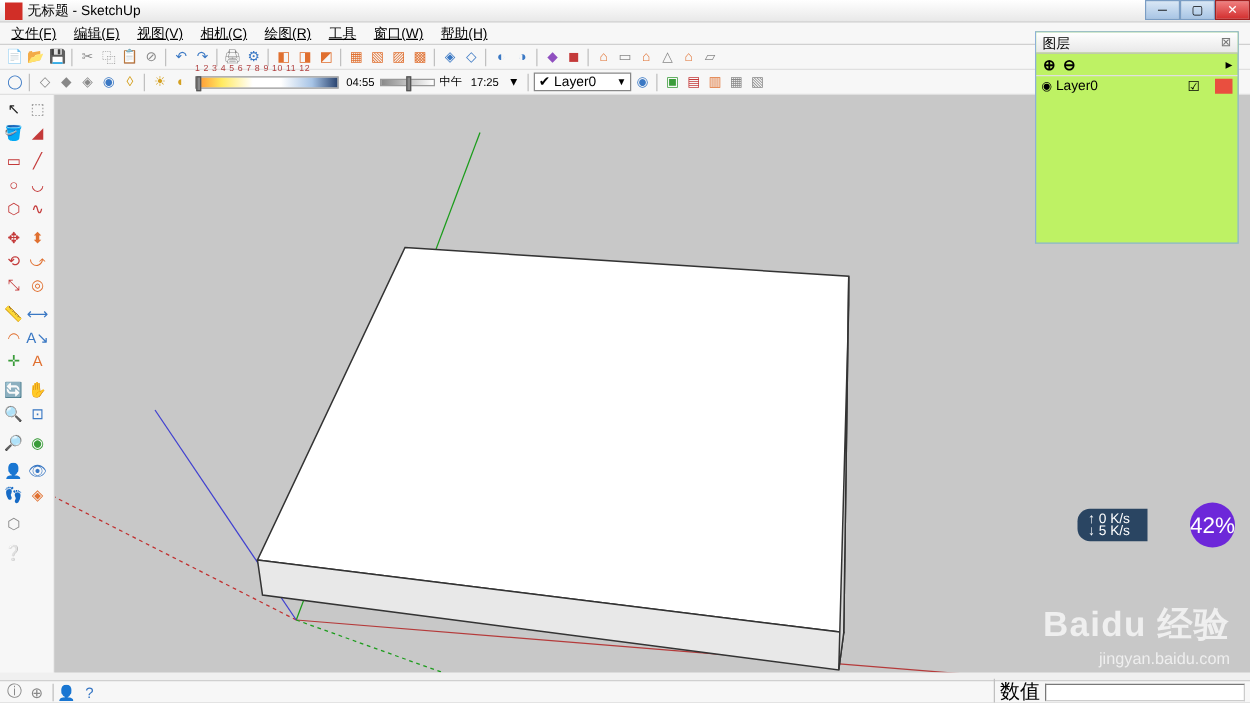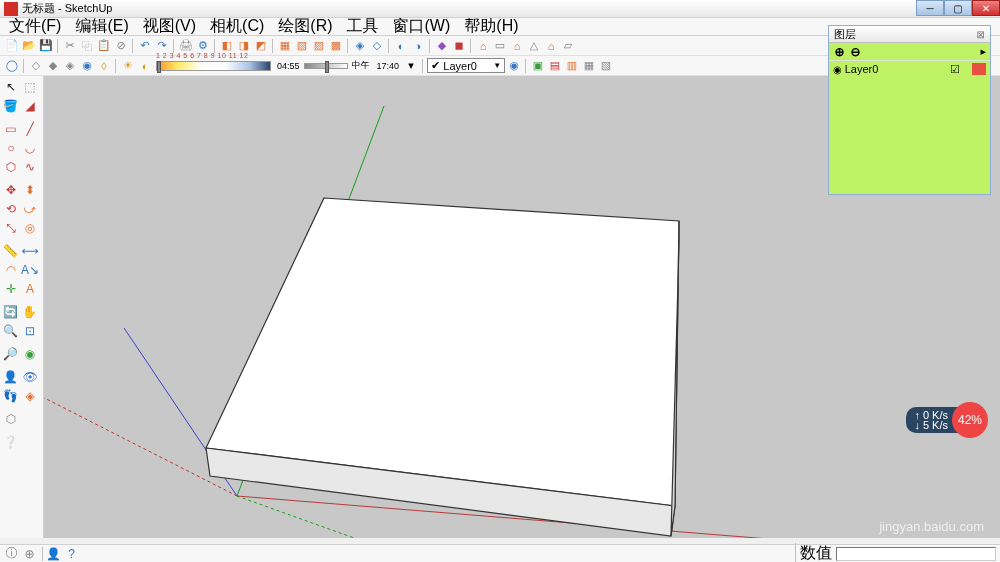--- a/index.html
+++ b/index.html
@@ -9,21 +9,21 @@
 .title-bar { height: 18px; background: linear-gradient(#ffffff, #e8e8e8); display: flex; align-items: center; padding: 0 4px; border-bottom: 1px solid #d0d0d0; position: relative; }
 .title-bar .logo { width: 14px; height: 14px; background: #d12e27; display: inline-block; margin-right: 4px; }
 .title-bar .title { font-size: 11px; }
 .win-controls { position: absolute; right: 0; top: 0; display: flex; }
 .win-btn { width: 28px; height: 16px; display: flex; align-items: center; justify-content: center; font-size: 10px; cursor: pointer; }
 .win-min, .win-max { background: linear-gradient(#d9e7f5, #a8c5e5); border: 1px solid #7a9dc4; }
 .win-close { background: linear-gradient(#f08080, #d32f2f); border: 1px solid #a02020; color: #fff; }
 
 
 .menu-bar { height: 18px; background: #f7f7f7; display: flex; align-items: center; padding: 0 2px; border-bottom: 1px solid #d0d0d0; }
-.menu-item { padding: 1px 7px; cursor: pointer; font-size: 16px; }
+.menu-item { padding: 1px 7px; cursor: pointer; font-size: 11px; text-decoration: underline; }
 
 
 .toolbar-row { height: 20px; background: #f7f7f7; display: flex; align-items: center; padding: 0 4px; gap: 1px; border-bottom: 1px solid #e0e0e0; }
 .tb-btn { width: 16px; height: 16px; display: flex; align-items: center; justify-content: center; cursor: pointer; border: 1px solid transparent; font-size: 11px; }
 .tb-sep { width: 2px; height: 14px; border-left: 1px solid #c0c0c0; margin: 0 2px; }
 .time-gradient { width: 115px; height: 10px; background: linear-gradient(to right, #ff9030 0%, #ffea60 18%, #ffffff 40%, #ffffff 60%, #a7c4e6 82%, #2a4470 100%); border: 1px solid #999; position: relative; }
 .time-ticks { position: absolute; top: -9px; left: 0; width: 100%; font-size: 7px; letter-spacing: 0.5px; color: #b04040; }
 .time-label { font-size: 9px; padding: 0 3px; }
 .layer-select { width: 78px; height: 15px; border: 1px solid #888; font-size: 10px; background: #fff; display: flex; align-items: center; padding: 0 3px; }
 .layer-select .check { color: #000; margin-right: 3px; }
@@ -58,23 +58,23 @@
 .lp-row .swatch { width: 14px; height: 12px; background: #e94f3f; margin-left: 4px; }
 
 
 .status-bar { height: 18px; background: #f7f7f7; border-top: 1px solid #d0d0d0; display: flex; align-items: center; padding: 0 4px; position: absolute; bottom: 0; width: 100%; }
 .sb-icon { width: 15px; height: 15px; margin-right: 3px; display: flex; align-items: center; justify-content: center; color: #888; cursor: pointer; font-size: 12px; }
 .sb-value { margin-left: auto; display: flex; align-items: center; }
 .sb-value .label { font-size: 16px; padding: 0 4px; border-left: 1px solid #c0c0c0; }
 .sb-value input { width: 160px; height: 14px; border: 1px inset #ccc; background: #fff; font-size: 10px; padding: 0 2px; }
 
 
-.net-widget { position: absolute; right: 12px; top: 402px; display: flex; align-items: center; z-index: 20; }
+.net-widget { position: absolute; right: 12px; top: 402px; display: flex; align-items: center; z-index: 20; gap: 44px; }
 .net-pill { background: #2a4562; color: #fff; border-radius: 10px 0 0 10px; padding: 3px 14px 3px 8px; font-size: 8px; line-height: 10px; }
-.net-circle { width: 36px; height: 36px; border-radius: 18px; background: #ef4444; color: #fff; display: flex; align-items: center; justify-content: center; font-size: 12px; margin-left: -10px; }
+.net-circle { width: 36px; height: 36px; border-radius: 18px; background: #6d28d9; color: #fff; display: flex; align-items: center; justify-content: center; font-size: 18px; margin-left: -10px; }
 
 
 .watermark { position: absolute; right: 16px; bottom: 28px; color: rgba(255,255,255,0.7); text-align: right; z-index: 9; pointer-events: none; }
 .watermark .big { font-size: 28px; font-weight: bold; letter-spacing: 1px; }
 .watermark .small { font-size: 13px; }
 
 
 .c-blue{color:#3a78c4}.c-red{color:#c43a3a}.c-green{color:#3a9c3a}.c-orange{color:#e07030}.c-purple{color:#9050c0}.c-gray{color:#888}.c-yellow{color:#d4a020}.c-black{color:#222}
 </style>
 </head>
@@ -158,21 +158,21 @@
     <div class="time-ticks">1 2 3 4 5 6 7 8 9 10 11 12</div>
     <div class="time-gradient">
       <div style="position:absolute;left:0;top:-1px;width:4px;height:12px;background:#888;border:1px solid #555"></div>
     </div>
   </div>
   <span class="time-label">04:55</span>
   <div style="width:44px;height:6px;background:linear-gradient(to right,#888,#fff);border:1px solid #999;position:relative">
     <div style="position:absolute;left:20px;top:-3px;width:4px;height:12px;background:#888;border:1px solid #555"></div>
   </div>
   <span class="time-label">中午</span>
-  <span class="time-label">17:40</span>
+  <span class="time-label">17:25</span>
   <div class="tb-btn">▾</div>
   <div class="tb-sep"></div>
   <div class="layer-select">
     <span class="check">✔</span>
     <span>Layer0</span>
     <span class="arrow">▼</span>
   </div>
   <div class="tb-btn c-blue">◉</div>
   <div class="tb-sep"></div>
   <div class="tb-btn c-green">▣</div>
@@ -264,20 +264,21 @@
 
 <div class="net-widget">
   <div class="net-pill">
     <div>↑ 0 K/s</div>
     <div>↓ 5 K/s</div>
   </div>
   <div class="net-circle">42%</div>
 </div>
 
 <div class="watermark">
+  <div class="big">Baidu 经验</div>
   <div class="small">jingyan.baidu.com</div>
 </div>
 
 <div class="status-bar">
   <div class="sb-icon">ⓘ</div>
   <div class="sb-icon">⊕</div>
   <div class="tb-sep"></div>
   <div class="sb-icon">👤</div>
   <div class="sb-icon c-blue">?</div>
   <div class="sb-value">

